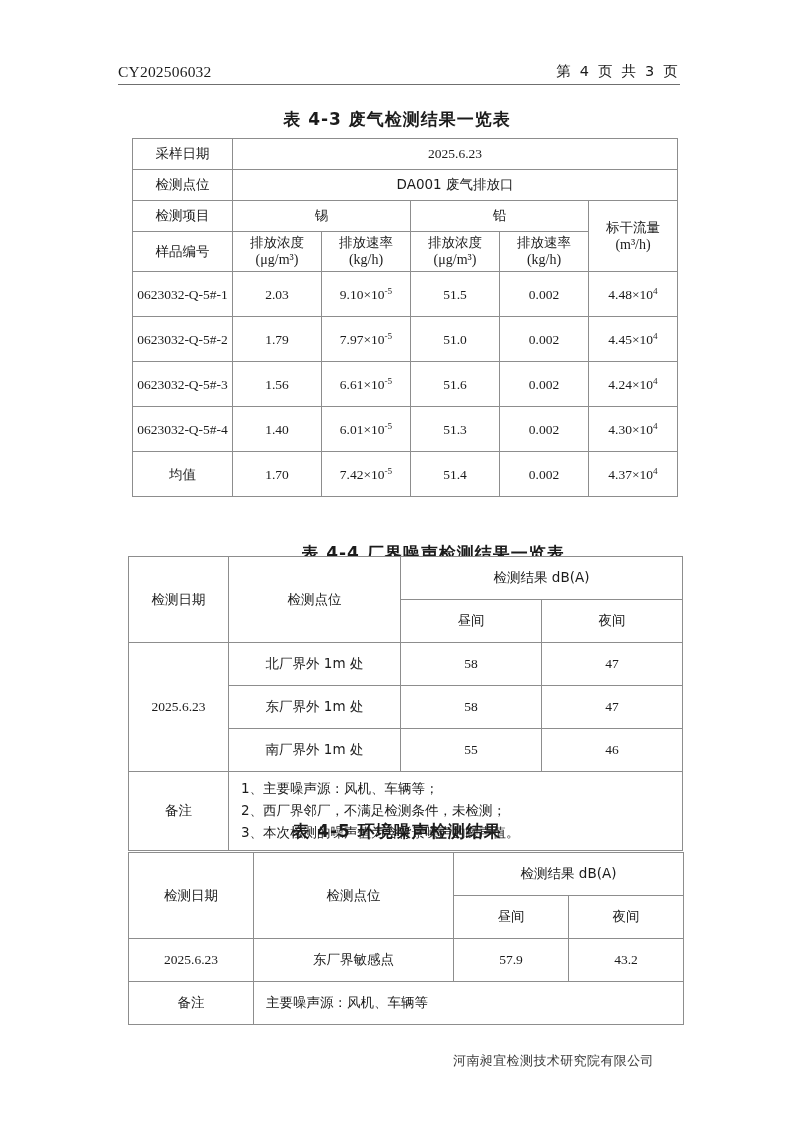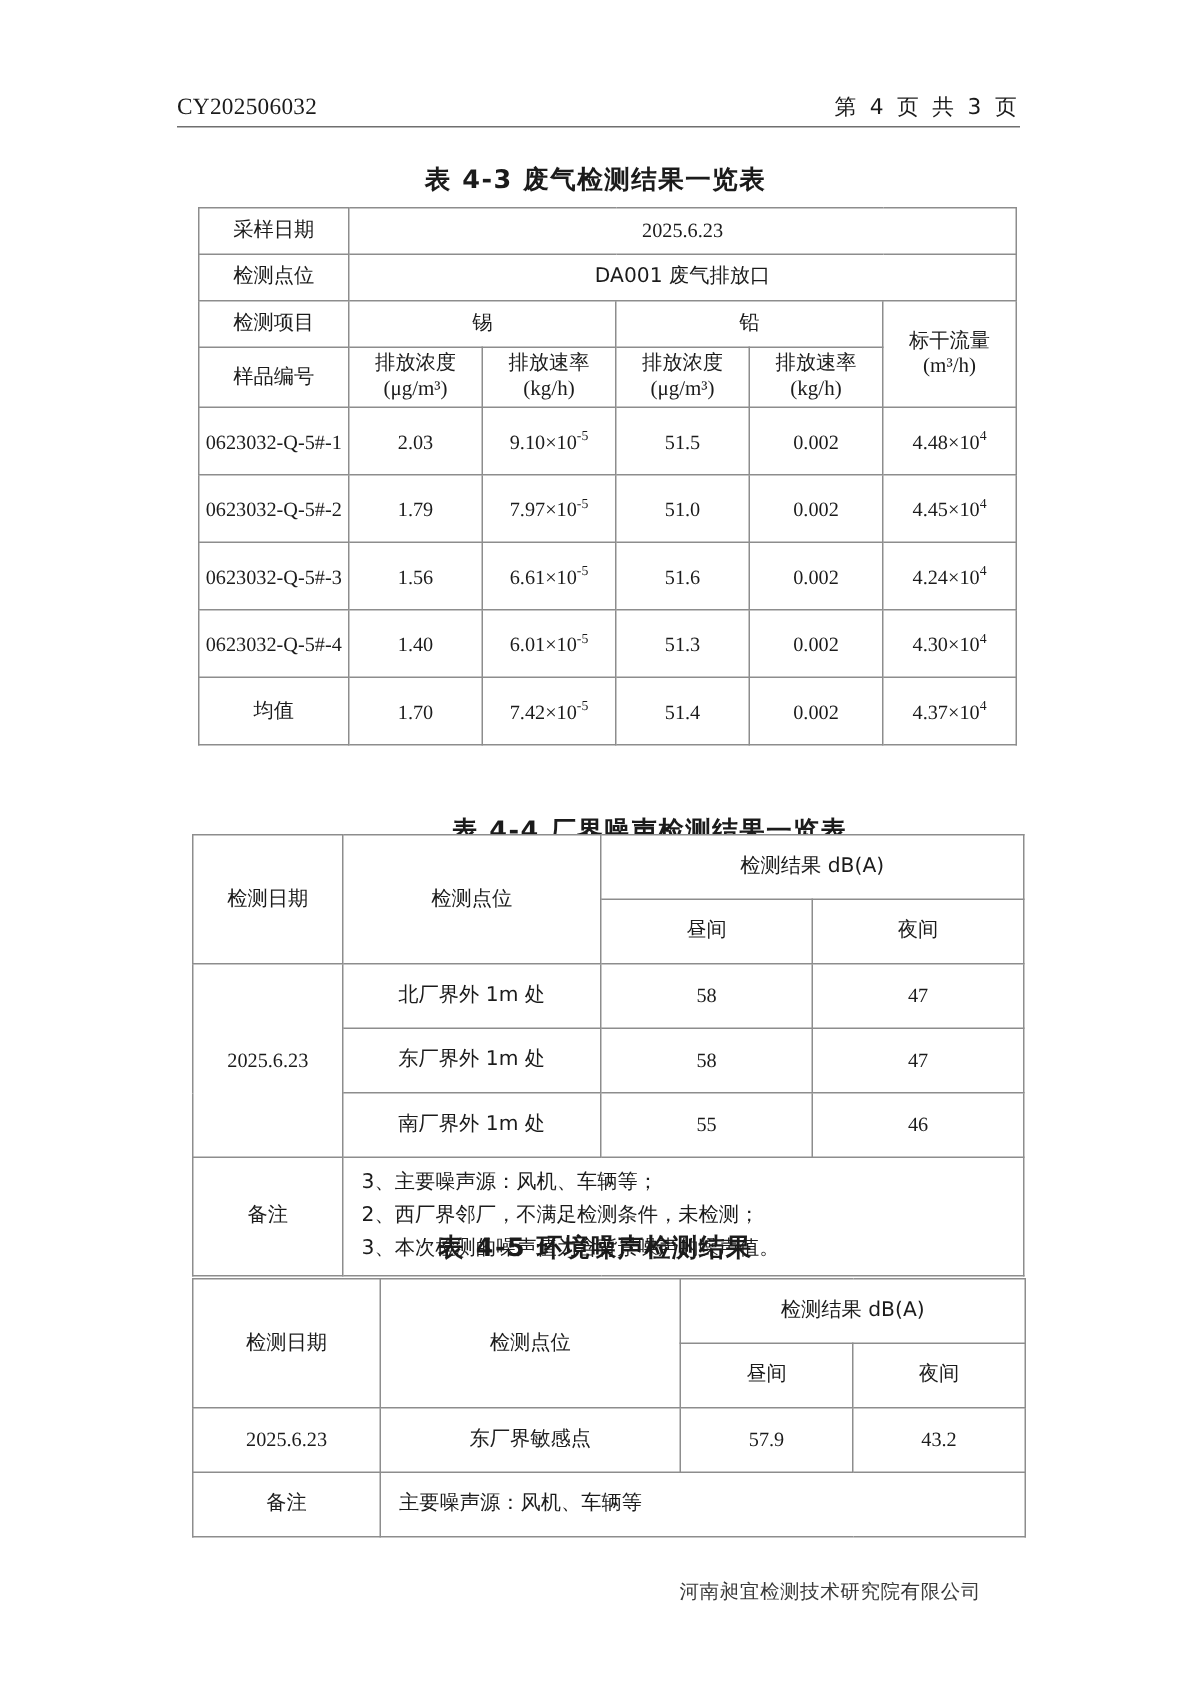--- a/index.html
+++ b/index.html
@@ -279,21 +279,21 @@
         <td class="num">47</td>
       </tr>
       <tr>
         <td class="hd-n">南厂界外 1m 处</td>
         <td class="num">55</td>
         <td class="num">46</td>
       </tr>
       <tr>
         <td class="hd-n">备注</td>
         <td class="notes cjk" colspan="3">
-          <div>3、主要噪声源：风机、车辆等；</div>
+          <div>1、主要噪声源：风机、车辆等；</div>
           <div>2、西厂界邻厂，不满足检测条件，未检测；</div>
           <div>3、本次检测的噪声值为含背景噪声的噪声值。</div>
         </td>
       </tr>
     </tbody>
   </table>
 
   <div class="table-title" id="title-45">表 4-5  环境噪声检测结果</div>
 
   <table class="rpt" id="tbl45">

